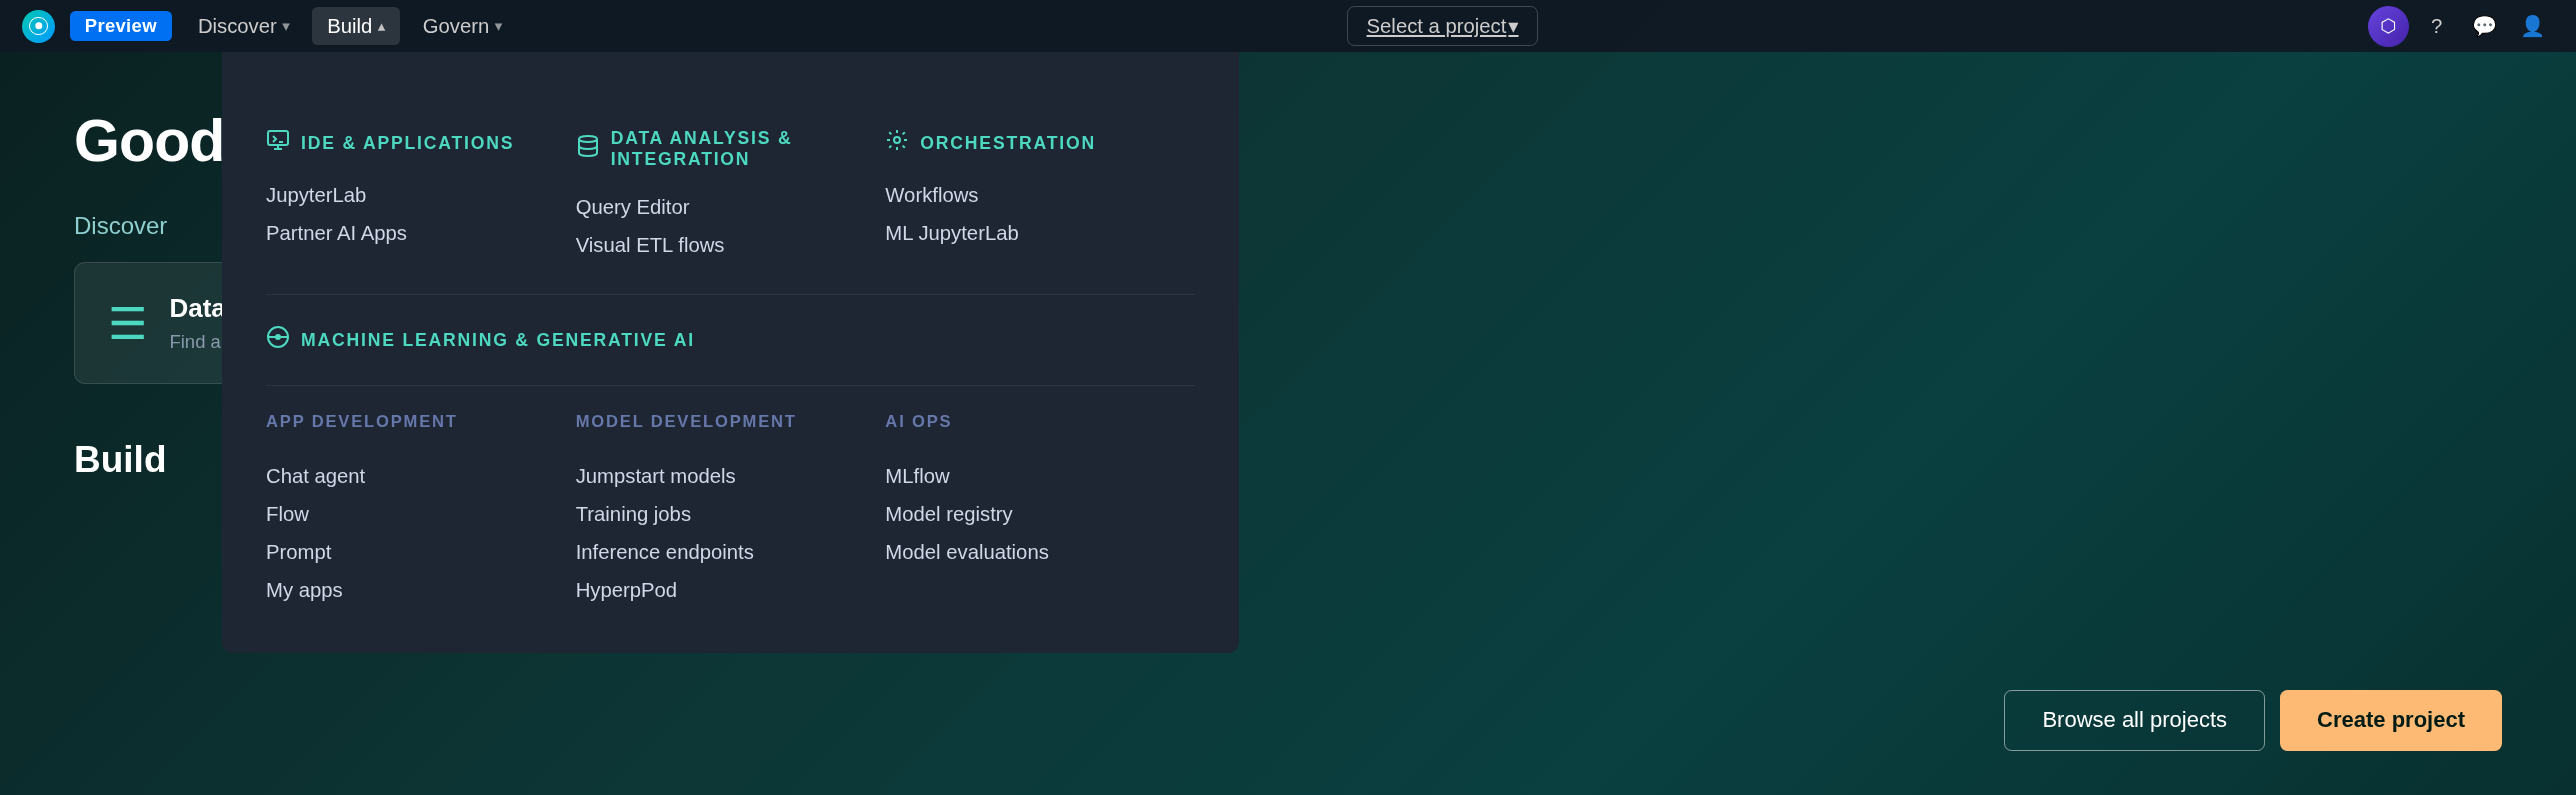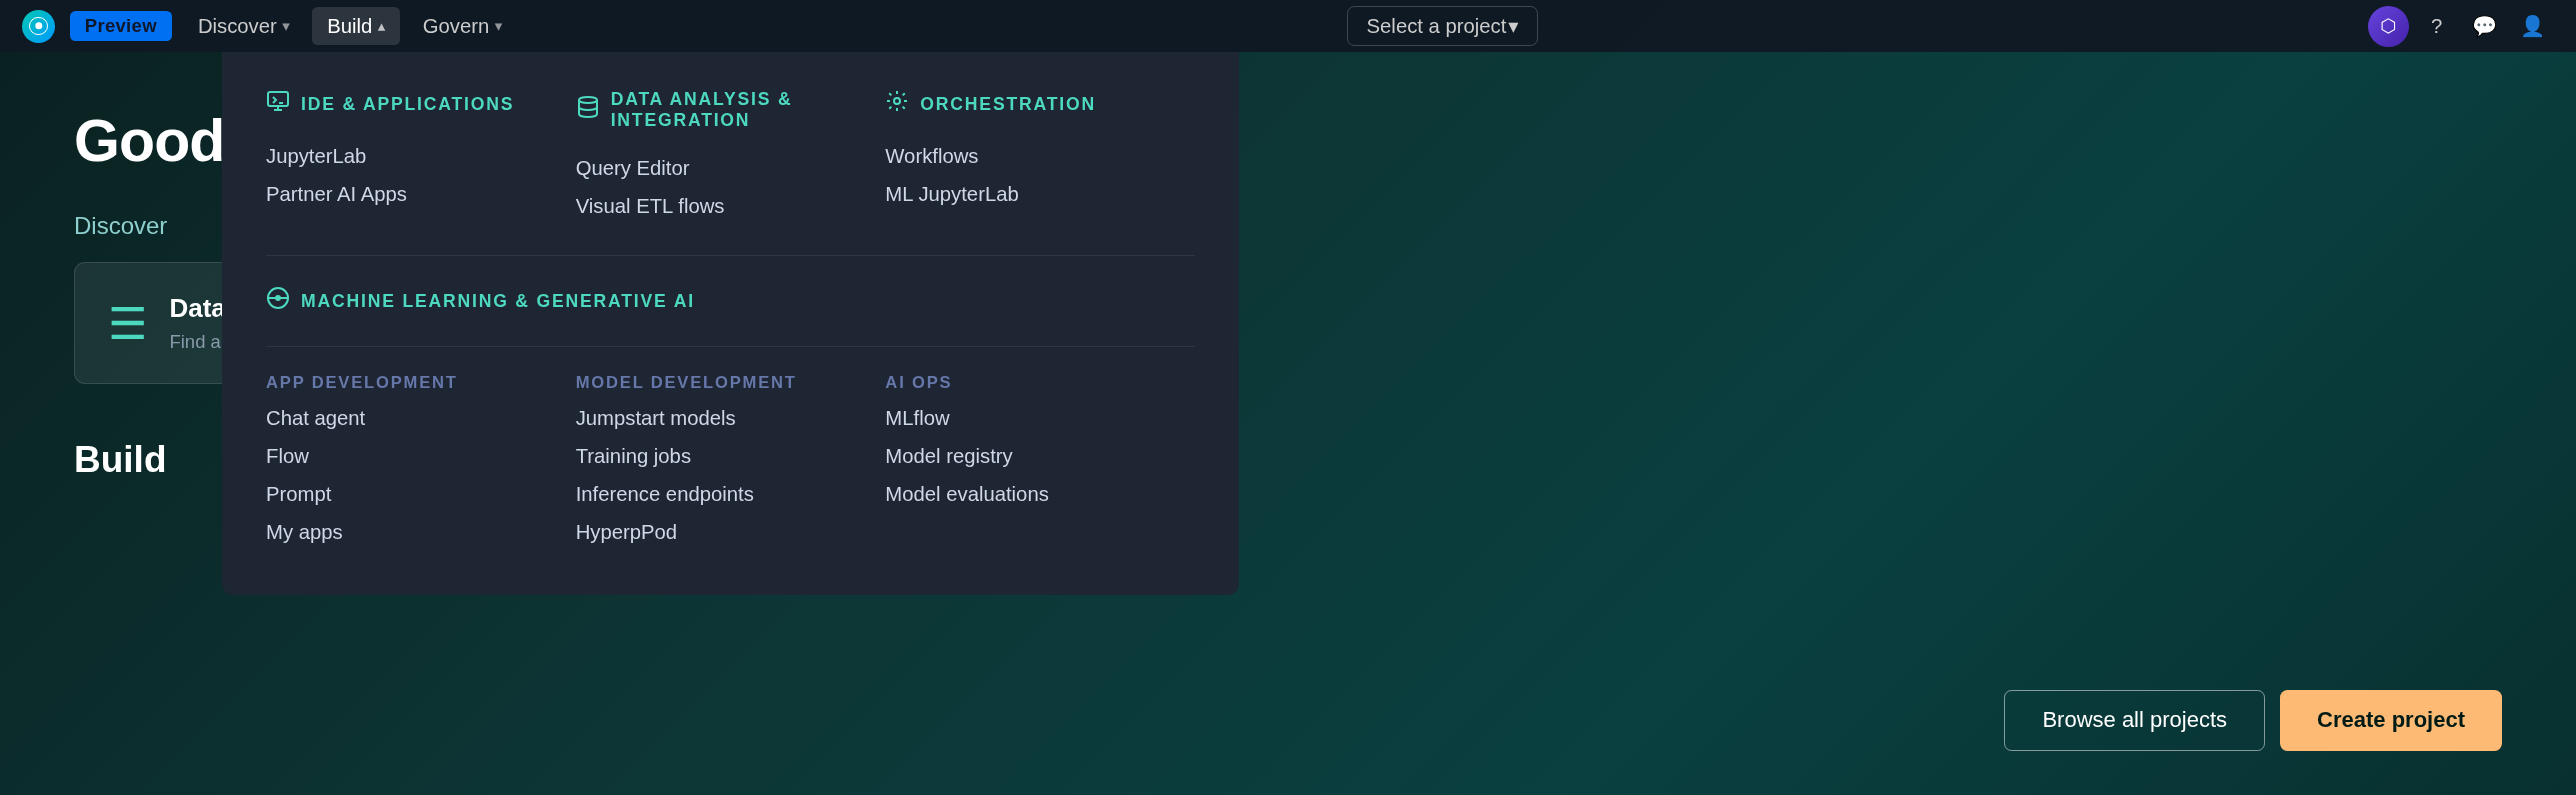--- a/index.html
+++ b/index.html
@@ -61,21 +61,21 @@
       left: 50%;
       transform: translate(-50%, -50%);
       width: 7.4px;
       height: 7.4px;
       background: white;
       border-radius: 50%;
     }
 
     .preview-badge {
       background: #0070f3;
-      color: #0f172a;
+      color: #ffffff;
       font-size: 18.5px;
       font-weight: 600;
       padding: 3.7px 15px;
       border-radius: 5.5px;
       letter-spacing: 0.3px;
       margin-right: 3.7px;
     }
 
     .nav-item {
       color: #ccc;
@@ -108,20 +108,21 @@
       background: transparent;
       border: 0.9px solid rgba(255,255,255,0.2);
       border-radius: 7.4px;
       color: #ccc;
       font-size: 20.3px;
       padding: 7.4px 18.5px;
       cursor: pointer;
       display: flex;
       align-items: center;
       gap: 2px;
+      text-decoration: underline;
     }
 
     .nav-right {
       display: flex;
       align-items: center;
       gap: 7.4px;
       margin-left: auto;
     }
 
     .nav-icon-btn {
@@ -305,21 +306,21 @@
     .ml-sub-column {
       flex: 1;
     }
 
     .sub-section-label {
       color: #6677aa;
       font-size: 16.6px;
       font-weight: 600;
       letter-spacing: 1.8px;
       text-transform: uppercase;
-      margin-bottom: 7px;
+      margin-bottom: 26px;
     }
 
     .divider-h {
       border: none;
       border-top: 0.9px solid rgba(255,255,255,0.08);
       margin: 30px 0;
     }
   </style>
 </head>
 <body>
@@ -379,21 +380,21 @@
     <div>
       <div class="discover-title">Data cat</div>
       <div class="discover-subtitle">Find and ac</div>
     </div>
   </div>
   <div class="build-label">Build</div>
 </div>
 
 <div class="dropdown-overlay">
 
-  <div style="display:flex; gap:0; margin-bottom:7.4px;">
+  <div style="display:flex; gap:0; margin-bottom:7.4px;margin-top:39px;">
 
     <div class="section-column">
       <div class="section-header">
         <span class="section-header-icon">
           <svg width="24" height="24" viewBox="0 0 24 24" fill="none" stroke="#4dd9c0" stroke-width="2">
             <rect x="2" y="3" width="20" height="14" rx="2"></rect>
             <path d="M8 21h8M12 17v4"></path>
             <path d="M7 8l3 3-3 3"></path>
             <path d="M13 14h4"></path>
           </svg>

